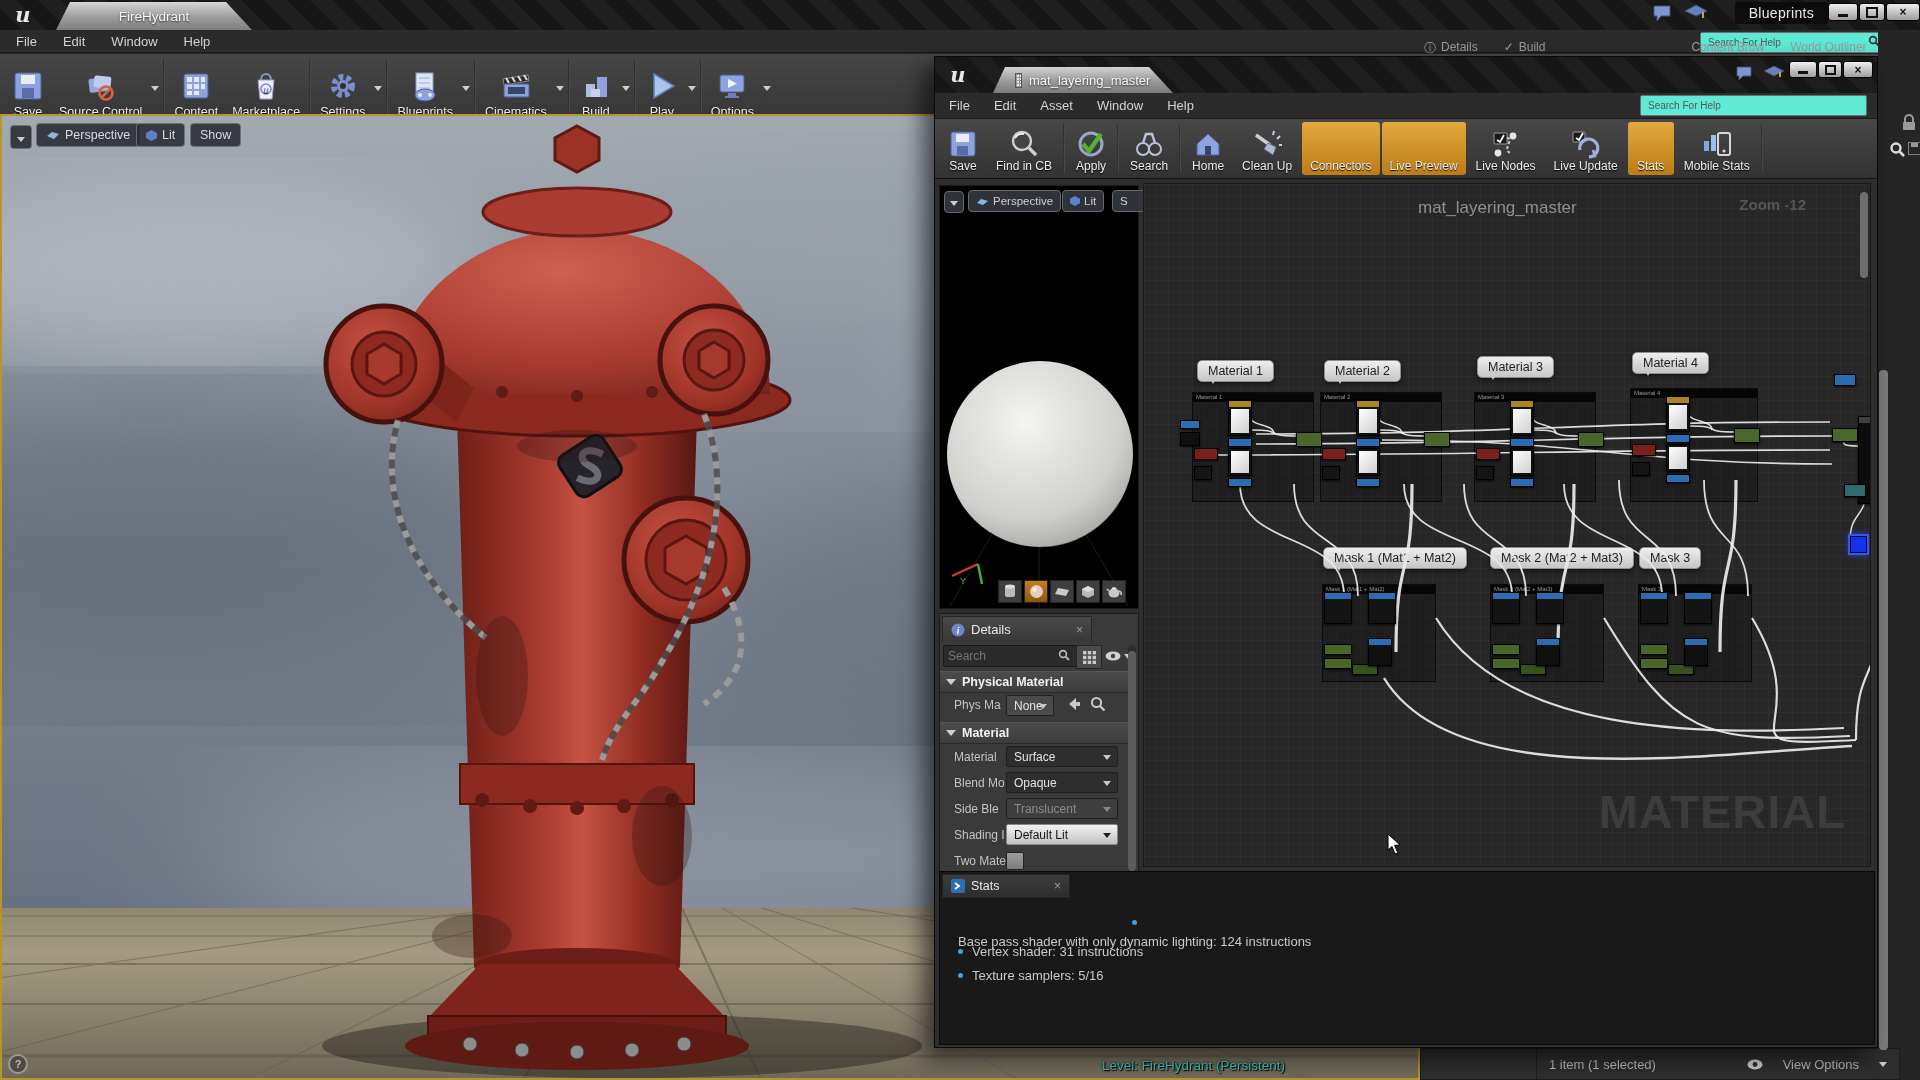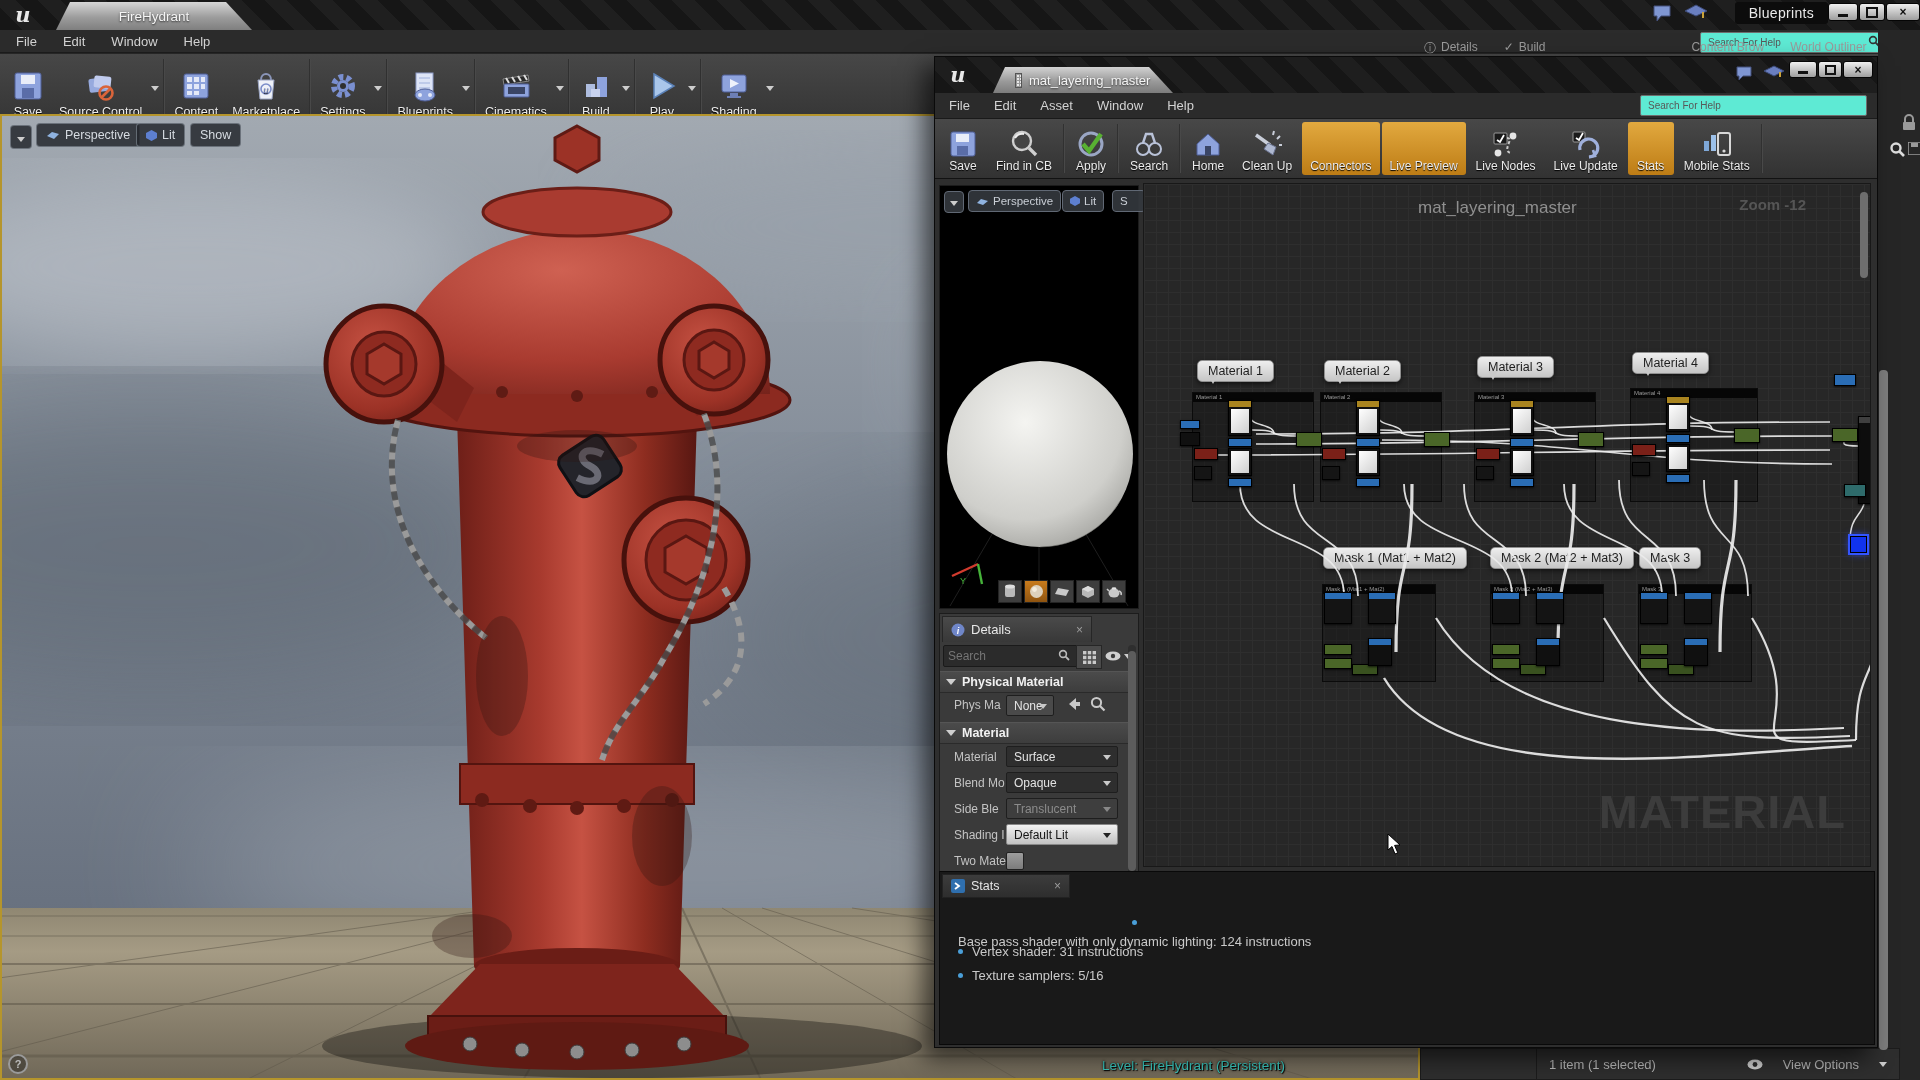--- a/index.html
+++ b/index.html
@@ -294,21 +294,21 @@
         <div class="caret"></div>
       </div>
     <div class="tsep"></div>
     <div class="titem">
       <svg width="34" height="34">
           <rect x="5" y="6" width="24" height="17" rx="2" fill="#8ea3dd" stroke="#4f5f98"></rect>
           <path d="M13,10 L22,14.5 L13,19 Z" fill="#eef2fb"></path>
           <rect x="13" y="24" width="8" height="3" fill="#6d7fb5"></rect>
           <rect x="10" y="27" width="14" height="2" fill="#6d7fb5"></rect>
         </svg>
-      <span>Shading</span>
+      <span>Options</span>
       </div>
     <div class="tdrop">
         <div class="caret"></div>
       </div>
   </div>
 
   <div class="abs" id="bg-tabstrip">
     <span class="bgtab">ⓘ <span>Details</span></span>
     <span class="bgtab">✓ <span>Build</span></span>
     <span class="bgtab" style="margin-left:120px;">

